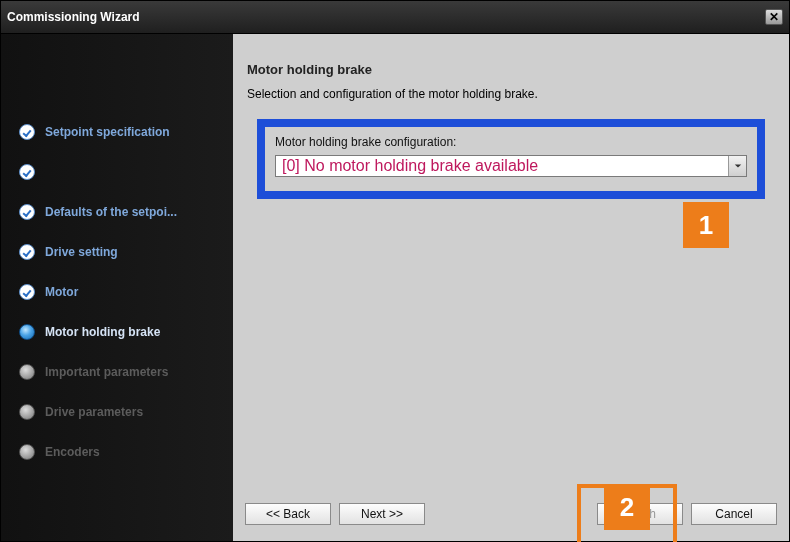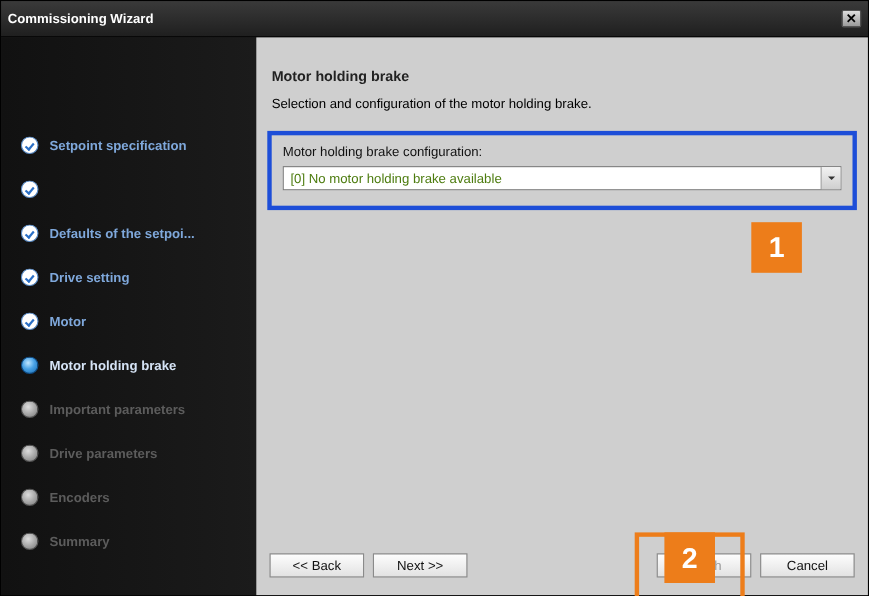--- a/index.html
+++ b/index.html
@@ -16,24 +16,24 @@
   .icon.done::after { content:""; position:absolute; left:3px; top:5px; width:6px; height:3px; border-left:2px solid #2a6fc6; border-bottom:2px solid #2a6fc6; transform: rotate(-50deg); }
   .icon.current { background: radial-gradient(circle at 40% 35%, #bfe6ff 0%, #4aa3e6 45%, #1569b2 100%); border:1px solid #0f4f8a; }
   .icon.pending { background: radial-gradient(circle at 40% 35%, #ddd 0%, #aaa 50%, #777 100%); border:1px solid #555; }
   .step.done, .step.current { color: #7fa8db; }
   .step.current { color: #d5e3f5; }
   .step.pending { color: #5c5c5c; text-align: center; }
   .main { flex:1; background: #cfcfcf; position: relative; display: flex; flex-direction: column; }
   .main-header { padding: 28px 14px 18px 14px; color: #222; }
   .main-header h1 { font-size: 13px; font-weight: bold; margin-bottom: 10px; }
   .main-header p { font-size: 12px; color: #000000; }
-  .config-box { margin: 0 10px; border: 4px solid #1d4ed8; padding: 8px 10px 14px 10px; position: relative; }
+  .config-box { margin: 0 24px; border: 8px solid #1d4ed8; padding: 8px 10px 14px 10px; position: relative; }
   .config-label { font-size: 12px; color: #111; margin-bottom: 6px; }
   .select-wrap { position: relative; width: 100%; }
-  .select-input { width: 100%; height: 22px; background: #fff; border: 1px solid #7a7a7a; font-size: 12px; padding: 2px 22px 2px 6px; color: #4d7c0f; }
+  .select-input { width: 100%; height: 22px; background: #fff; border: 1px solid #7a7a7a; font-size: 16px; padding: 2px 22px 2px 6px; color: #be185d; }
   .select-arrow { position:absolute; right:1px; top:1px; width:18px; height:20px; background: linear-gradient(#f2f2f2,#cfcfcf); border-left:1px solid #999; display:flex; align-items:center; justify-content:center; }
   .select-arrow svg { width:8px; height:8px; }
   .callout { position:absolute; width:46px; height:46px; background:#ed7d1a; color:#fff; font-size:26px; font-weight:bold; display:flex; align-items:center; justify-content:center; z-index:5; }
   .callout1 { left: 450px; top: 168px; }
   .callout2-wrap { position:absolute; left:344px; top:450px; width:100px; height:86px; border:4px solid #ed7d1a; z-index:4; }
   .callout2 { position:absolute; left:371px; top:450px; }
   .button-row { position:absolute; left:0; right:0; bottom:12px; padding: 4px 12px; display:flex; align-items:center; gap:8px; }
   .btn { height:22px; min-width:86px; background: linear-gradient(#fdfdfd,#e2e2e2); border:1px solid #8a8a8a; font-size:12px; color:#111; cursor:pointer; padding:0 10px; display:inline-flex; align-items:center; justify-content:center; }
   .btn.disabled { color:#9a9a9a; cursor:default; }
   .spacer { flex:1; }
@@ -78,24 +78,20 @@
           <span>Important parameters</span>
         </div>
       <div class="step pending">
           <span class="icon pending"></span>
           <span>Drive parameters</span>
         </div>
       <div class="step pending">
           <span class="icon pending"></span>
           <span>Encoders</span>
         </div>
-      <div class="step pending">
-          <span class="icon pending"></span>
-          <span>Summary</span>
-        </div>
     </div>
     <div class="main">
       <div class="main-header">
         <h1>Motor holding brake</h1>
         <p>Selection and configuration of the motor holding brake.</p>
       </div>
       <div class="config-box">
         <div class="config-label">Motor holding brake configuration:</div>
         <div class="select-wrap">
           <input class="select-input" readonly="" value="[0] No motor holding brake available" style="">

